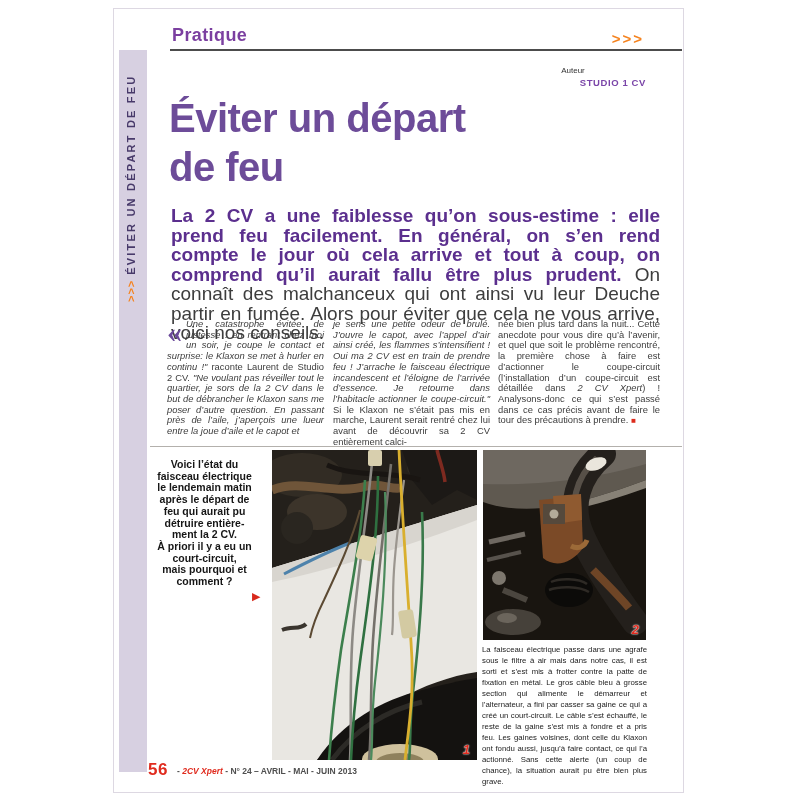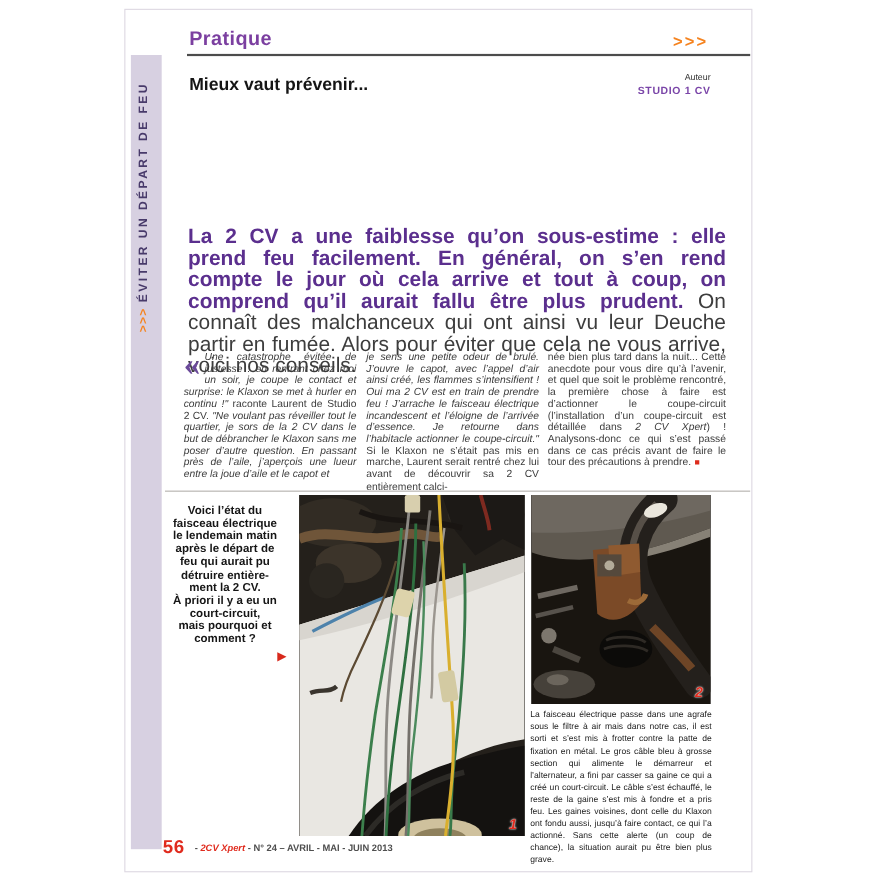--- a/index.html
+++ b/index.html
@@ -8,21 +8,21 @@
   .canvas{position:absolute;left:0;top:0;width:800px;height:800px;background:#fff;}
   .page-frame{left:113px;top:8px;width:569px;height:783px;border:1px solid #ddd8e2;background:#fff;}
   .side-strip{left:119px;top:50px;width:28px;height:722px;background:#d7d0e1;}
   .side-text{left:125px;top:302px;width:250px;transform:rotate(-90deg);transform-origin:0 0;
     font-size:11px;font-weight:bold;letter-spacing:2.2px;color:#483a6a;white-space:nowrap;}
   .side-text .arrows{color:#f5831f;margin-right:5px;letter-spacing:1px;}
   .section-title{left:172px;top:25px;font-size:18px;font-weight:bold;color:#7b3fa0;letter-spacing:.4px;}
   .head-rule{left:170px;top:49px;width:512px;height:2px;background:#4c4c4c;}
   .head-arrows{left:562px;top:30px;width:82px;text-align:right;font-size:15px;font-weight:bold;color:#f5831f;letter-spacing:2px;}
   .kicker{left:172px;top:69px;font-size:16px;font-weight:bold;color:#151515;}
-  .author-label{left:500px;top:66px;width:146px;text-align:right;font-size:8px;color:#333;}
+  .author-label{left:500px;top:66px;width:146px;text-align:center;font-size:8px;color:#333;}
   .author-name{left:500px;top:77px;width:146px;text-align:right;font-size:9.5px;font-weight:bold;color:#7a45a8;letter-spacing:.6px;}
   .big-title{left:169px;top:94px;width:500px;font-size:40px;line-height:49px;font-weight:bold;color:#6d4c99;letter-spacing:-.5px;}
   .intro{left:171px;top:206px;width:489px;font-size:19px;line-height:19.5px;text-align:justify;color:#3d3d3d;}
   .intro .hl{color:#5b2f8e;font-weight:bold;}
   .cols{top:319px;font-size:9.4px;line-height:10.7px;text-align:justify;color:#3c3c3c;}
   .col1{left:167px;width:157px;}
   .col2{left:333px;width:157px;}
   .col3{left:498px;width:162px;}
   .it{font-style:italic;}
   .qmark{float:left;font-size:30px;line-height:26px;font-weight:bold;color:#6b4a9a;margin:0 4px 0 0;font-family:"Liberation Serif",serif;}
@@ -48,24 +48,27 @@
 <div class="canvas">
 
   <div class="abs page-frame"></div>
 
   <div class="abs side-strip"></div>
   <div class="abs side-text"><span class="arrows">&gt;&gt;&gt;</span><span>ÉVITER UN DÉPART DE FEU</span></div>
 
   <div class="abs section-title">Pratique</div>
   <div class="abs head-arrows">&gt;&gt;&gt;</div>
   <div class="abs head-rule"></div>
-  <div class="abs kicker">Mieux vaut prévenir...</div>
   <div class="abs author-label">Auteur</div>
   <div class="abs author-name">STUDIO 1 CV</div>
 
+  <div class="abs big-title">
+    <div>Éviter un départ</div>
+    <div>de feu</div>
+  </div>
 
   <div class="abs intro"><span class="hl">La 2 CV a une faiblesse qu’on sous-estime : elle prend feu facilement. En général, on s’en rend compte le jour où cela arrive et tout à coup, on comprend qu’il aurait fallu être plus prudent.</span><span> On connaît des malchanceux qui ont ainsi vu leur Deuche partir en fumée. Alors pour éviter que cela ne vous arrive, voici nos conseils.</span></div>
 
   <div class="abs cols col1"><span class="qmark">«</span><span class="it">Une catastrophe évitée de justesse : en rentrant chez moi un soir, je coupe le contact et surprise: le Klaxon se met à hurler en continu !" </span><span>raconte Laurent de Studio 2 CV. </span><span class="it">"Ne voulant pas réveiller tout le quartier, je sors de la 2 CV dans le but de débrancher le Klaxon sans me poser d’autre question. En passant près de l’aile, j’aperçois une lueur entre la joue d’aile et le capot et</span></div>
 
   <div class="abs cols col2"><span class="it">je sens une petite odeur de brulé. J’ouvre le capot, avec l’appel d’air ainsi créé, les flammes s’intensifient ! Oui ma 2 CV est en train de prendre feu ! J’arrache le faisceau électrique incandescent et l’éloigne de l’arrivée d’essence. Je retourne dans l’habitacle actionner le coupe-circuit." </span><span>Si le Klaxon ne s’était pas mis en marche, Laurent serait rentré chez lui avant de découvrir sa 2 CV entièrement calci-</span></div>
 
   <div class="abs cols col3"><span>née bien plus tard dans la nuit... Cette anecdote pour vous dire qu’à l’avenir, et quel que soit le problème rencontré, la première chose à faire est d’actionner le coupe-circuit (l’installation d’un coupe-circuit est détaillée dans </span><span class="it">2 CV Xpert</span><span>) ! Analysons-donc ce qui s’est passé dans ce cas précis avant de faire le tour des précautions à prendre.</span><span class="endmark">■</span></div>
 
   <div class="abs photo-rule"></div>

